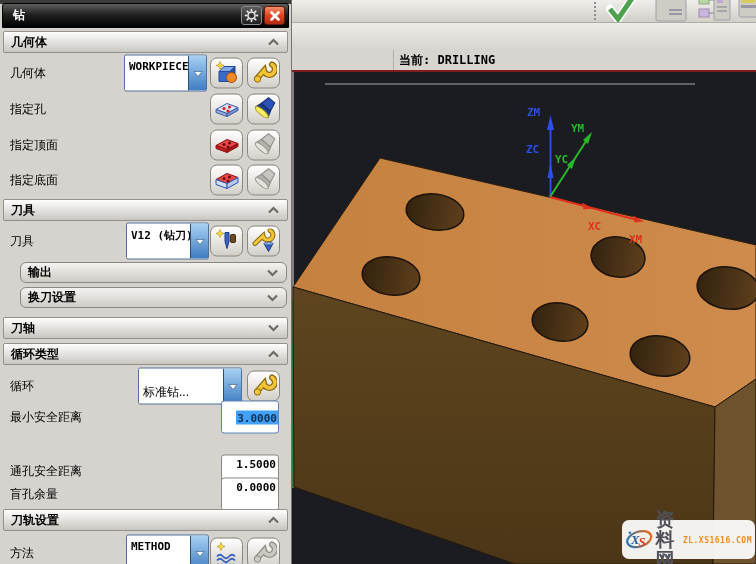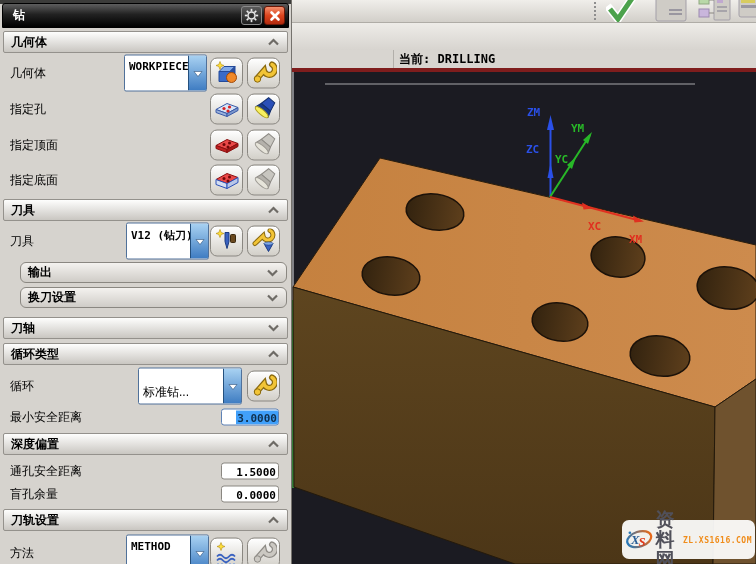--- a/index.html
+++ b/index.html
@@ -32,35 +32,35 @@
   .combo { position:absolute; top:50%; transform:translateY(-50%); height:37px;
     display:flex; border:1px solid #50719A; border-radius:2px; background:#fff; overflow:hidden; }
   .combo .val { flex:1; font:bold 11px "DejaVu Sans Mono", monospace; padding:4px 2px 0 4px; white-space:nowrap; overflow:hidden; }
   .combo .val.cjk { font:12px "Liberation Sans", sans-serif; padding-top:15px; }
   .combo .arrow { width:18px; background:linear-gradient(#A9D2F2,#3E7CC2); border-left:1px solid #24507E;
     display:flex; align-items:center; justify-content:center; }
   .ibtn { position:absolute; top:50%; transform:translateY(-50%); width:33px; height:31px;
     border:1px solid #8A8781; border-radius:7px;
     background:linear-gradient(#FFFFFF,#D2CFC8); box-shadow:inset 0 1px 0 #fff;
     display:flex; align-items:center; justify-content:center; }
-  .num { position:absolute; right:12px; top:50%; transform:translateY(-50%); width:58px; height:17px;
+  .num { position:absolute; right:12px; top:50%; transform:translateY(-50%); width:58px; height:33px;
     background:#fff; border:1px solid #8A8781; border-radius:3px;
     font:bold 11px "DejaVu Sans Mono", monospace; text-align:right; padding:2px 2px 0 0; overflow:hidden;gap:24px; }
   .num.focus { display:flex; align-items:center; justify-content:flex-end; padding:0; border-color:#5E82B6; }
   .caret { width:2px; height:11px; background:#F08020; }
   .sel { background:#41A0FA; color:#10304E; padding:1px 1px 0 1px; font:bold 11px "DejaVu Sans Mono", monospace; }
   
   .toolbar { position:absolute; left:292px; top:0; width:464px; height:23px;
     background:linear-gradient(#F0EEEA,#D2CFC9); border-bottom:1px solid #AFACA6; overflow:hidden; }
   .tb-dots { position:absolute; left:302px; top:2px; width:3px; height:18px;
     border-left:2px dotted #8E8E8E; }
   .band { position:absolute; left:292px; top:23px; width:464px; height:27px;
     background:linear-gradient(#EEECE8,#D7D4CF); }
   .statusbar { position:absolute; left:292px; top:50px; width:464px; height:22px;
-    background:#D8D5D0; border-bottom:4px solid #7f1d1d; }
+    background:#D8D5D0; border-bottom:2px solid #7f1d1d; }
   .status-text { position:absolute; left:101px; top:0; bottom:0; right:0;
     border-left:1px solid #B2AFAA; display:flex; align-items:center; padding-left:5px;
     font:bold 12px "DejaVu Sans Mono", monospace; }
   .viewport { position:absolute; left:292px; top:72px; width:504px; height:492px; background:#1B1B22; }
   
   .watermark { position:absolute; left:622px; top:520px; width:133px; height:39px;
     background:rgba(255,255,255,0.93); border-radius:7px;
     display:flex; align-items:center; padding:2px 3px; }
   .wm-text { display:flex; flex-direction:row; align-items:center; margin-left:2px; }
   .wm-name { font-weight:bold; font-size:19px; line-height:20px; color:#50505A; letter-spacing:1px; }
@@ -409,28 +409,20 @@
     </div>
 
     <div class="row" style="top:405px;height:24px">
       <span class="lbl">最小安全距离</span>
       <div class="num focus">
         <span class="caret"></span>
         <span class="sel">3.0000</span>
       </div>
     </div>
 
-    <div class="hdr" style="top:433px">
-      <span>深度偏置</span>
-      <span class="chev">
-        <svg width="13" height="8">
-            <polyline points="2,6.5 6.5,2 11,6.5" fill="none" stroke="#6E6B66" stroke-width="2.2"></polyline>
-          </svg>
-      </span>
-    </div>
 
     <div class="row" style="top:460px;height:22px">
       <span class="lbl">通孔安全距离</span>
       <div class="num">1.5000</div>
     </div>
     <div class="row" style="top:483px;height:22px">
       <span class="lbl">盲孔余量</span>
       <div class="num">0.0000</div>
     </div>
 

